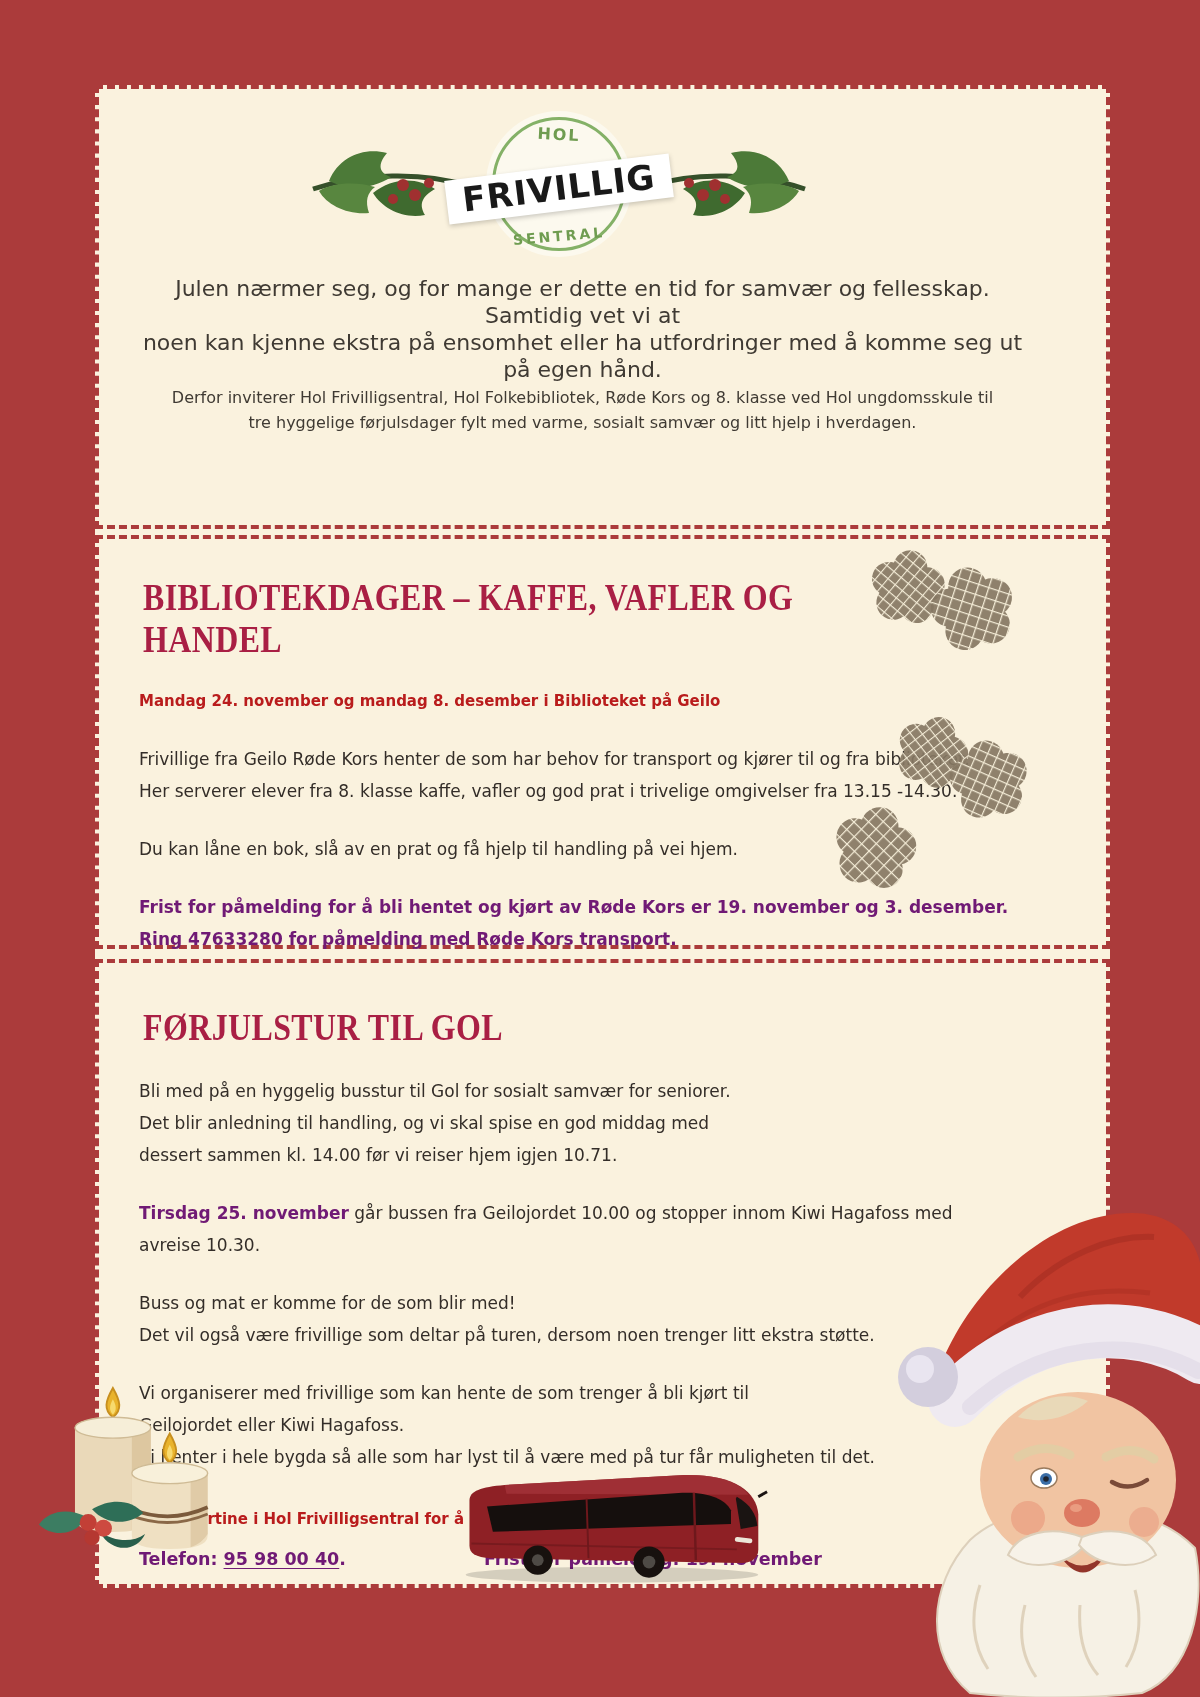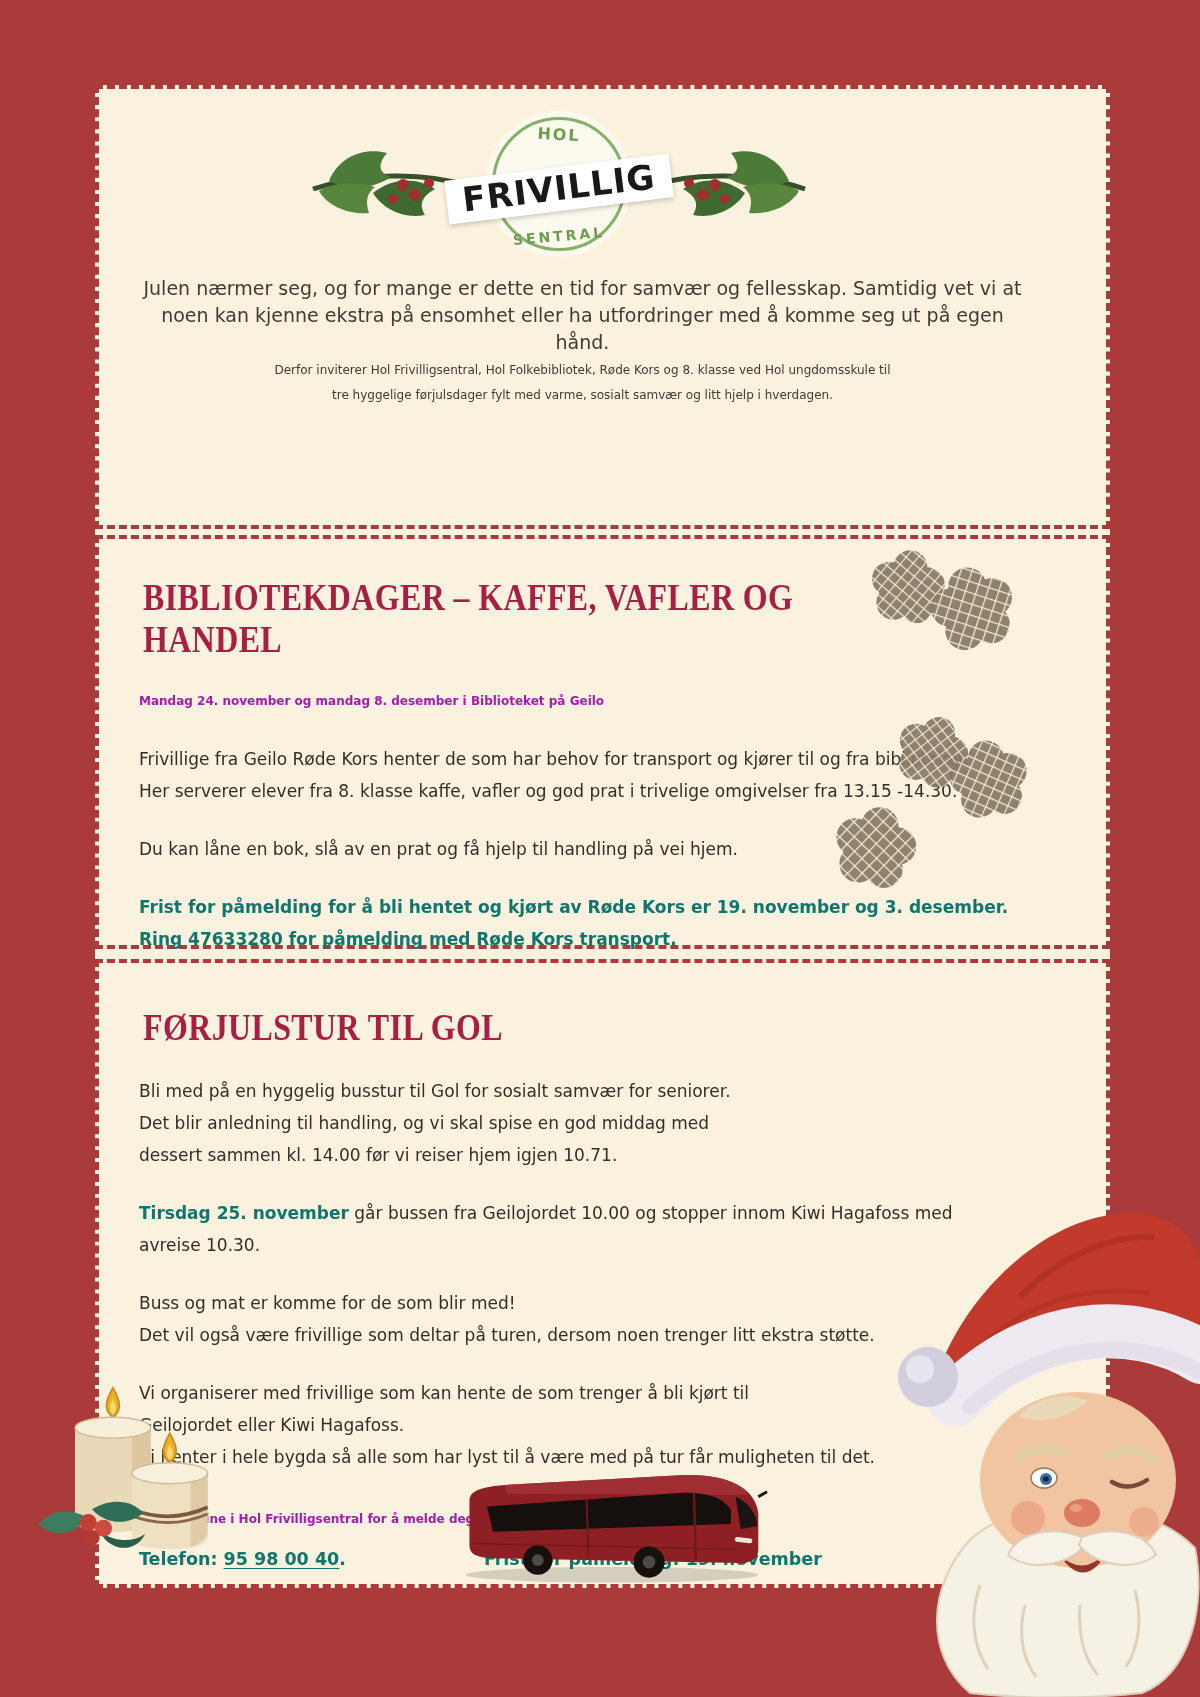--- a/index.html
+++ b/index.html
@@ -44,25 +44,25 @@
   }
   .logo-banner span{font-size:34px;font-weight:800;color:#191919;letter-spacing:1px;}
 
   
   .display{font-family:"Liberation Serif","DejaVu Serif",serif;font-weight:bold;color:#a91f44;}
   h1{margin:16px 0 10px;line-height:1.08;}
   h1 .squeeze{display:inline-block;transform:scaleX(.8);transform-origin:center;font-size:76px;letter-spacing:1px;}
   h2{margin:4px;line-height:1.1;text-decoration:underline;}
   h2 .squeeze{display:inline-block;transform:scaleX(.84);transform-origin:left;font-size:38px;letter-spacing:.5px;}
   .pre{white-space:pre-line;}
-  .intro1{margin:14px auto 0;font-size:19px;line-height:27px;color:#3f3a33;}
-  .intro2{margin:2px auto 0;font-size:12px;line-height:25px;color:#3f3a33;}
+  .intro1{margin:14px auto 0;font-size:22px;line-height:27px;color:#3f3a33;}
+  .intro2{margin:2px auto 0;font-size:16px;line-height:25px;color:#3f3a33;}
   .box p.body{margin:26px 0 0;font-size:17px;line-height:32px;}
-  .b{font-weight:bold;color:#0f766e;}
-  p.boldline{margin:24px 0 0;font-size:12px;line-height:32px;font-weight:bold;color:#a21caf;}
+  .b{font-weight:bold;color:#701a75;}
+  p.boldline{margin:24px 0 0;font-size:15px;line-height:32px;font-weight:bold;color:#b91c1c;}
   .contact-row{display:flex;margin-top:8px;font-size:17.5px;line-height:32px;align-items:flex-end;}
   .contact-frist{margin-left:138px;}
   .phone-underline{text-decoration:underline;text-underline-offset:3px;}
 
   
   .waffle{position:absolute;z-index:1;opacity:.92;}
   .wf1a{left:766px;top:6px;width:85px;height:85px;transform:rotate(8deg);}
   .wf1b{left:826px;top:22px;width:96px;height:96px;transform:rotate(-14deg);}
   .wf2a{left:792px;top:172px;width:82px;height:82px;transform:rotate(20deg);}
   .wf2b{left:845px;top:196px;width:90px;height:90px;transform:rotate(-8deg);}

